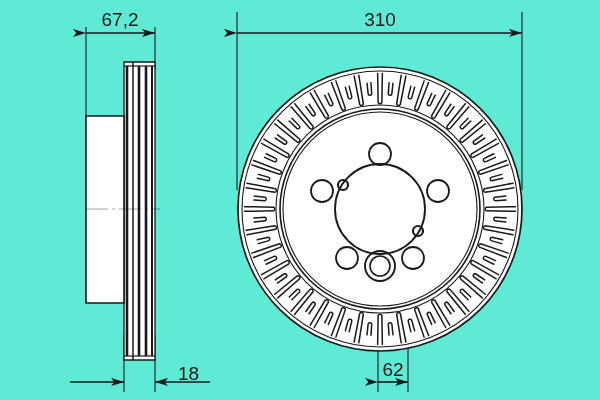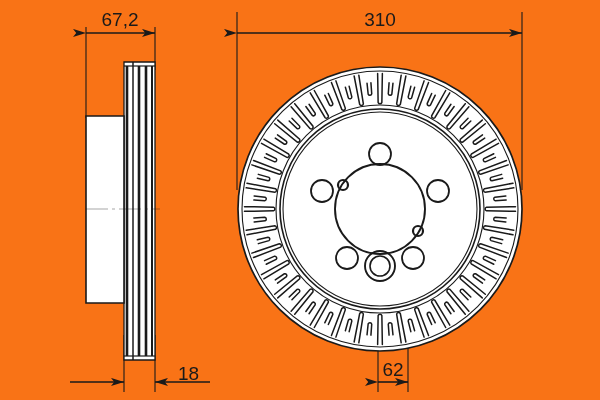--- a/index.html
+++ b/index.html
@@ -1,19 +1,19 @@
 <!DOCTYPE html>
 <html><head>
 <meta charset="utf-8">
 <title>Brake Disc Technical Drawing</title>
 <style>
   html,body{margin:0;padding:0;background:#ffffff;}
   body{width:600px;height:400px;overflow:hidden;
        font-family:"Liberation Sans","DejaVu Sans",sans-serif;}
-  #sheet{position:relative;width:600px;height:400px;background:#f97316;}
+  #sheet{position:relative;width:600px;height:400px;background:#5eead4;}
   #sheet svg{display:block;position:absolute;top:0;left:0;}
   text{font-family:"Liberation Sans","DejaVu Sans",sans-serif;
        font-size:19px;fill:#1a1a1a;}
 </style>
 </head>
 <body>
 
 <div id="sheet">
   <svg width="600" height="400" viewBox="0 0 600 400">
 

